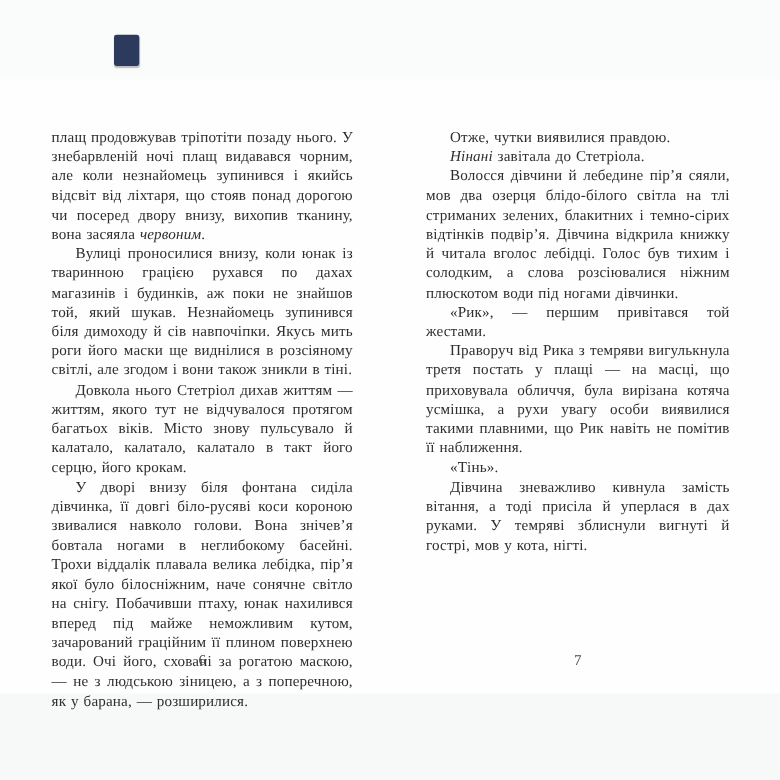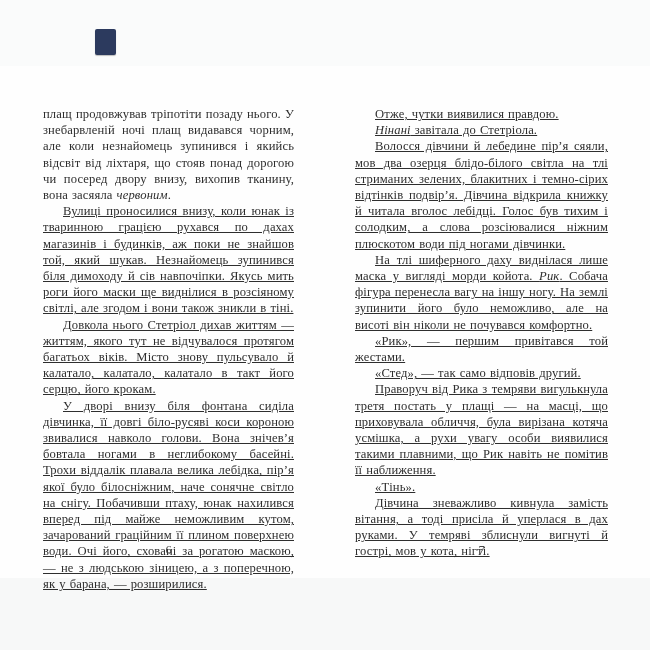--- a/index.html
+++ b/index.html
@@ -42,21 +42,21 @@
     line-height: 16.2px;
     color: #2e2e2e;
     text-align: justify;
     letter-spacing: 0.01em;
     word-spacing: 0.06em;
   }
   .col-left  { left: 43px;  width: 251px; }
   .col-right { left: 355px; width: 253px; }
 
   .para { margin: 0; }
-  .para.indent { text-indent: 20px; text-decoration: underline; }
+  .para.indent { text-indent: 20px; }
   .it { font-style: italic; }
 
   .pagenum {
     position: absolute;
     top: 543px;
     font-size: 12.5px;
     color: #454545;
     text-align: center;
   }
   .pn-left  { left: 43px;  width: 251px; }
@@ -74,23 +74,21 @@
   <div class="page-col col-left">
       <p class="para"><span>плащ продовжував тріпотіти позаду нього. У знебарвленій ночі плащ видавався чорним, але коли незнайомець зупинився і якийсь відсвіт від ліхтаря, що стояв понад дорогою чи посеред двору внизу, вихопив тканину, вона засяяла </span><span class="it">червоним</span><span>.</span></p>
       <p class="para indent"><span>Вулиці проносилися внизу, коли юнак із тваринною грацією рухався по дахах магазинів і будинків, аж поки не знайшов той, який шукав. Незнайомець зупинився біля димоходу й сів навпочіпки. Якусь мить роги його маски ще виднілися в розсіяному світлі, але згодом і вони також зникли в тіні.</span></p>
       <p class="para indent"><span>Довкола нього Стетріол дихав життям — життям, якого тут не відчувалося протягом багатьох віків. Місто знову пульсувало й калатало, калатало, калатало в такт його серцю, його крокам.</span></p>
       <p class="para indent"><span>У дворі внизу біля фонтана сиділа дівчинка, її довгі біло-русяві коси короною звивалися навколо голови. Вона знічев’я бовтала ногами в неглибокому басейні. Трохи віддалік плавала велика лебідка, пір’я якої було білосніжним, наче сонячне світло на снігу. Побачивши птаху, юнак нахилився вперед під майже неможливим кутом, зачарований граційним її плином поверхнею води. Очі його, сховані за рогатою маскою, — не з людською зіницею, а з поперечною, як у барана, — розширилися.</span></p>
     </div>
   <div class="page-col col-right">
       <p class="para indent"><span>Отже, чутки виявилися правдою.</span></p>
       <p class="para indent"><span class="it">Нінані</span><span> завітала до Стетріола.</span></p>
       <p class="para indent"><span>Волосся дівчини й лебедине пір’я сяяли, мов два озерця блідо-білого світла на тлі стриманих зелених, блакитних і темно-сірих відтінків подвір’я. Дівчина відкрила книжку й читала вголос лебідці. Голос був тихим і солодким, а слова розсіювалися ніжним плюскотом води під ногами дівчинки.</span></p>
-      <p class="para indent"><span>На тлі шиферного даху виднілася лише маска у вигляді морди койота. </span><span class="it">Рик</span><span>. Собача фігура перенесла вагу на іншу ногу. На землі зупинити його було неможливо, але на висоті він ніколи не почувався комфортно.</span></p>
       <p class="para indent"><span>«Рик», — першим привітався той жестами.</span></p>
-      <p class="para indent"><span>«Стед», — так само відповів другий.</span></p>
       <p class="para indent"><span>Праворуч від Рика з темряви вигулькнула третя постать у плащі — на масці, що приховувала обличчя, була вирізана котяча усмішка, а рухи увагу особи виявилися такими плавними, що Рик навіть не помітив її наближення.</span></p>
       <p class="para indent"><span>«Тінь».</span></p>
       <p class="para indent"><span>Дівчина зневажливо кивнула замість вітання, а тоді присіла й уперлася в дах руками. У темряві зблиснули вигнуті й гострі, мов у кота, нігті.</span></p>
     </div>
 
   <div class="pagenum pn-left">6</div>
   <div class="pagenum pn-right">7</div>
 </div>
 
 </body></html>

